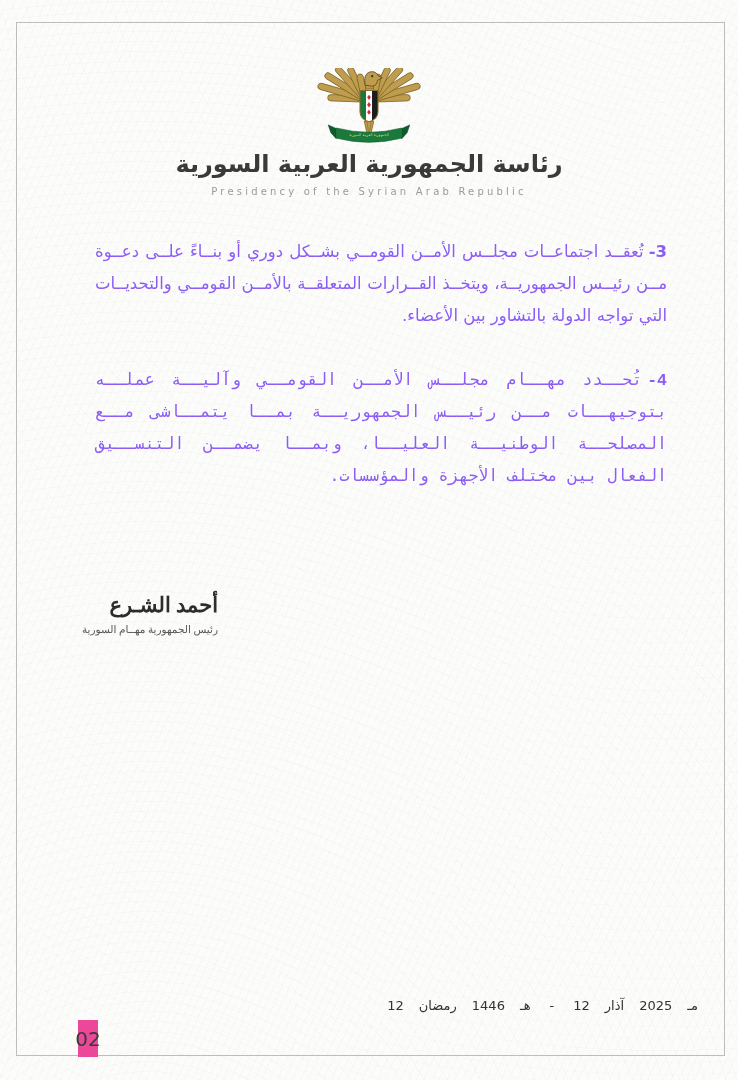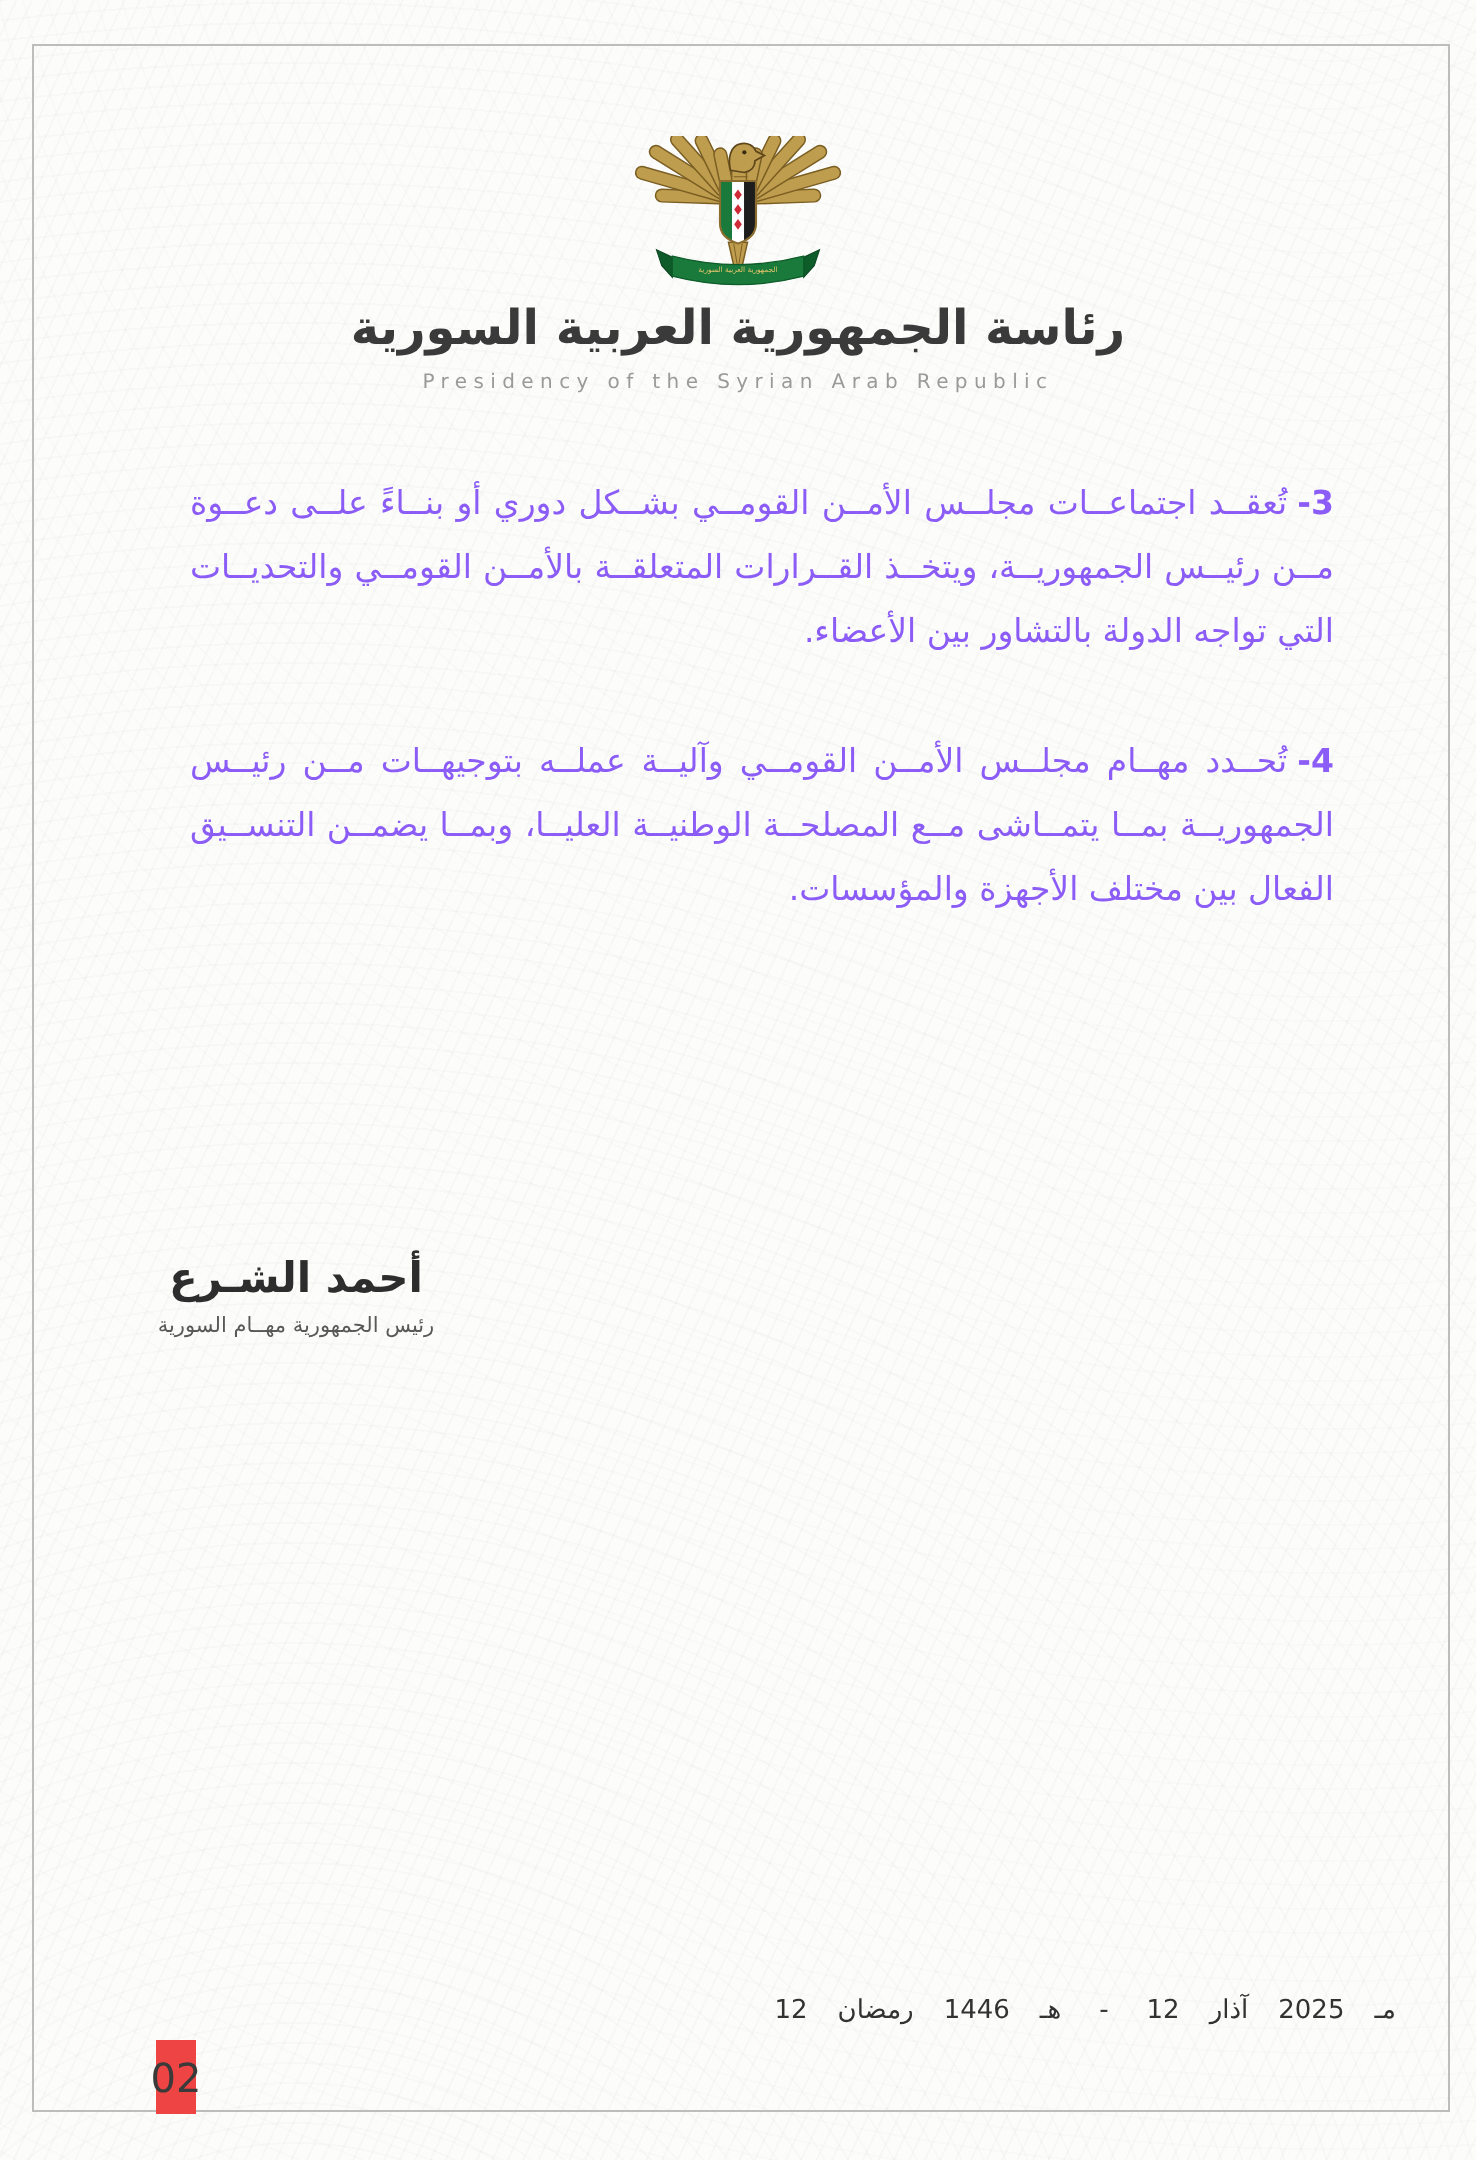--- a/index.html
+++ b/index.html
@@ -48,27 +48,28 @@
     color: #8b5cf6;
     font-size: 16.5px;
     line-height: 32px;
     margin-left: 12px;
   }
   .content p {
     margin: 0;
     text-align: justify;
   }
   .content p.gap3 { margin-bottom: 33px; }
-  .content p.gap4 { margin-bottom: 30px; }
+  .content p.gap4 { margin-bottom: 30px; font-family: Liberation Mono, monospace; }
   .pnum { font-weight: 700; margin-left: 5px; }
   .signature {
     position: absolute;
-    left: 78px; top: 626px; width: 140px;
-    text-align: center;
+    left: 78px; top: 592px; width: 140px;
+    text-align: right;
     direction: rtl;
+    font-family: Liberation Serif, serif;
   }
   .sig-name {
     font-size: 21px; font-weight: 900;
     color: #2d2d2d;
     line-height: 26px;
   }
   .sig-title {
     margin-top: 5px;
     font-size: 10.5px;
     color: #585858;
@@ -82,21 +83,21 @@
     align-items: baseline;
     gap: 15px;
     font-size: 13px;
     color: #323232;
   }
   .date-line .dash { margin: 0 4px; }
   .page-badge {
     position: absolute;
     left: 78px; top: 1020px;
     width: 20px; height: 37px;
-    background: #ef4444;
+    background: #ec4899;
     display: flex; align-items: center; justify-content: center;
     font-size: 20px;
     color: #3a3a3a;
   }
 </style>
 </head>
 <body>
 
 <div class="frame"></div>
 

